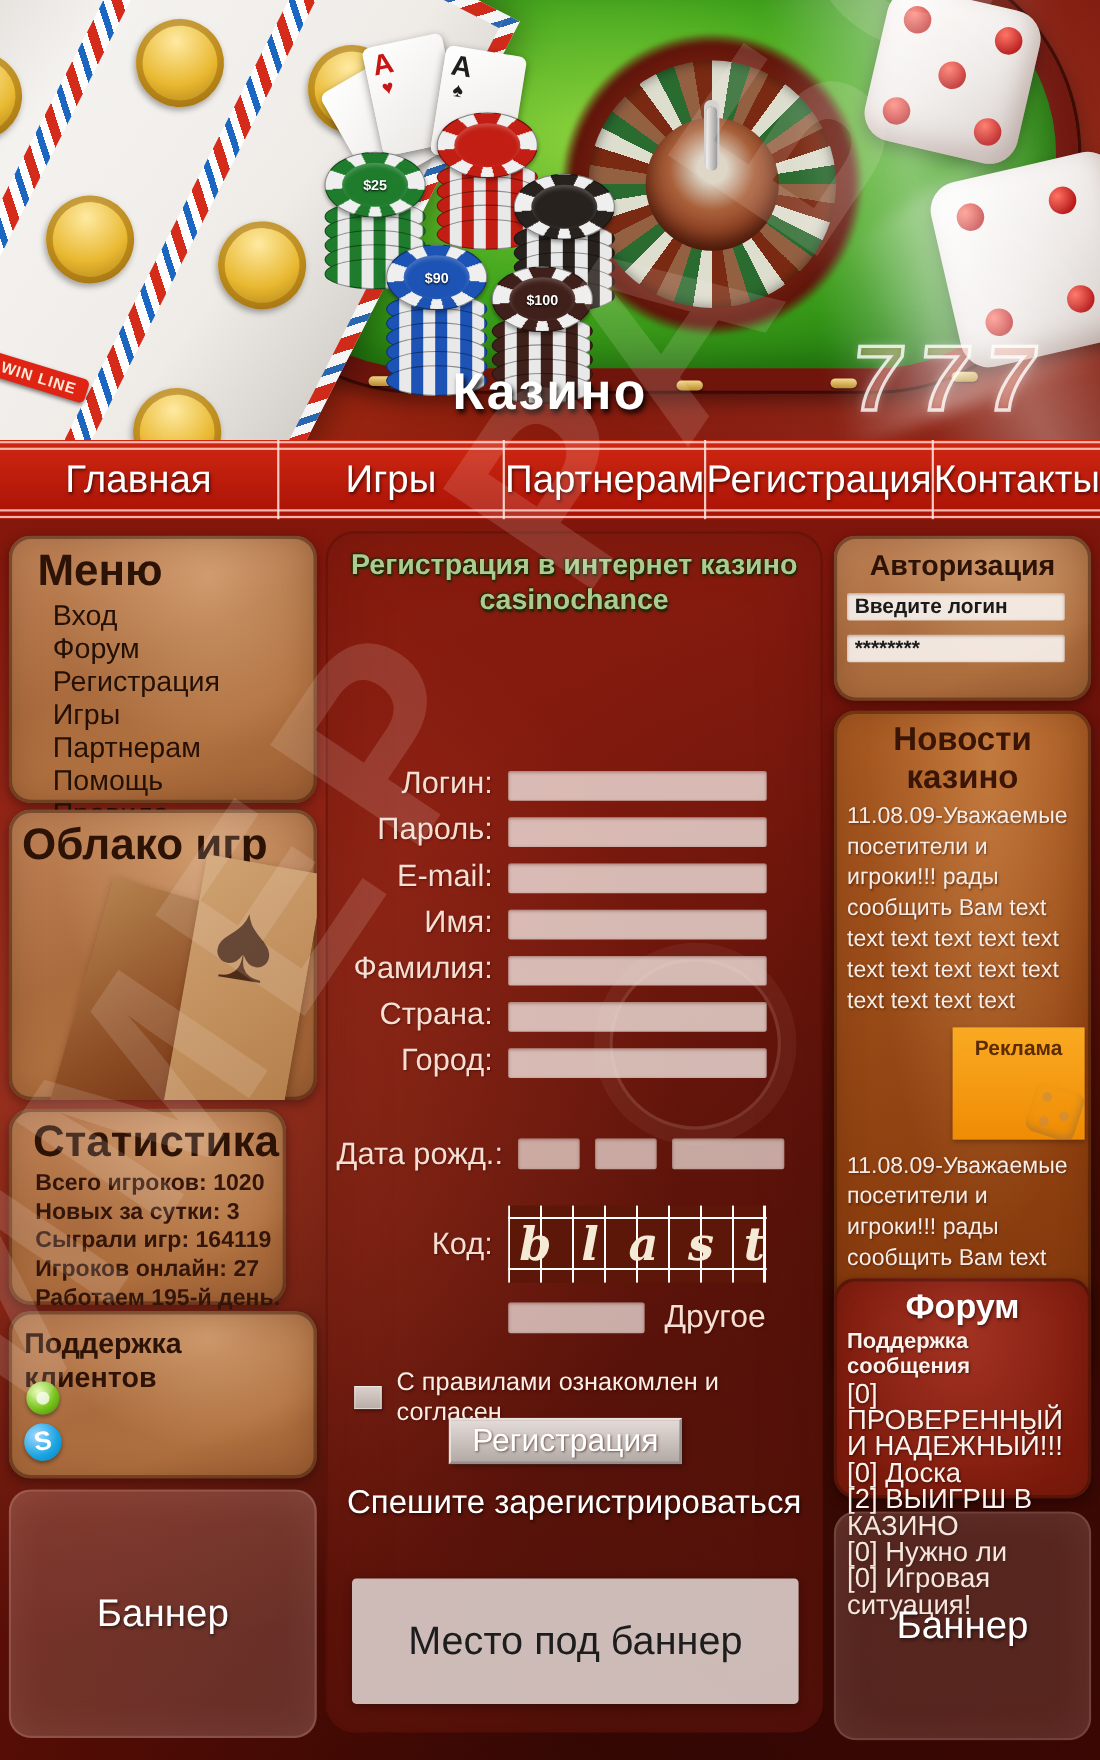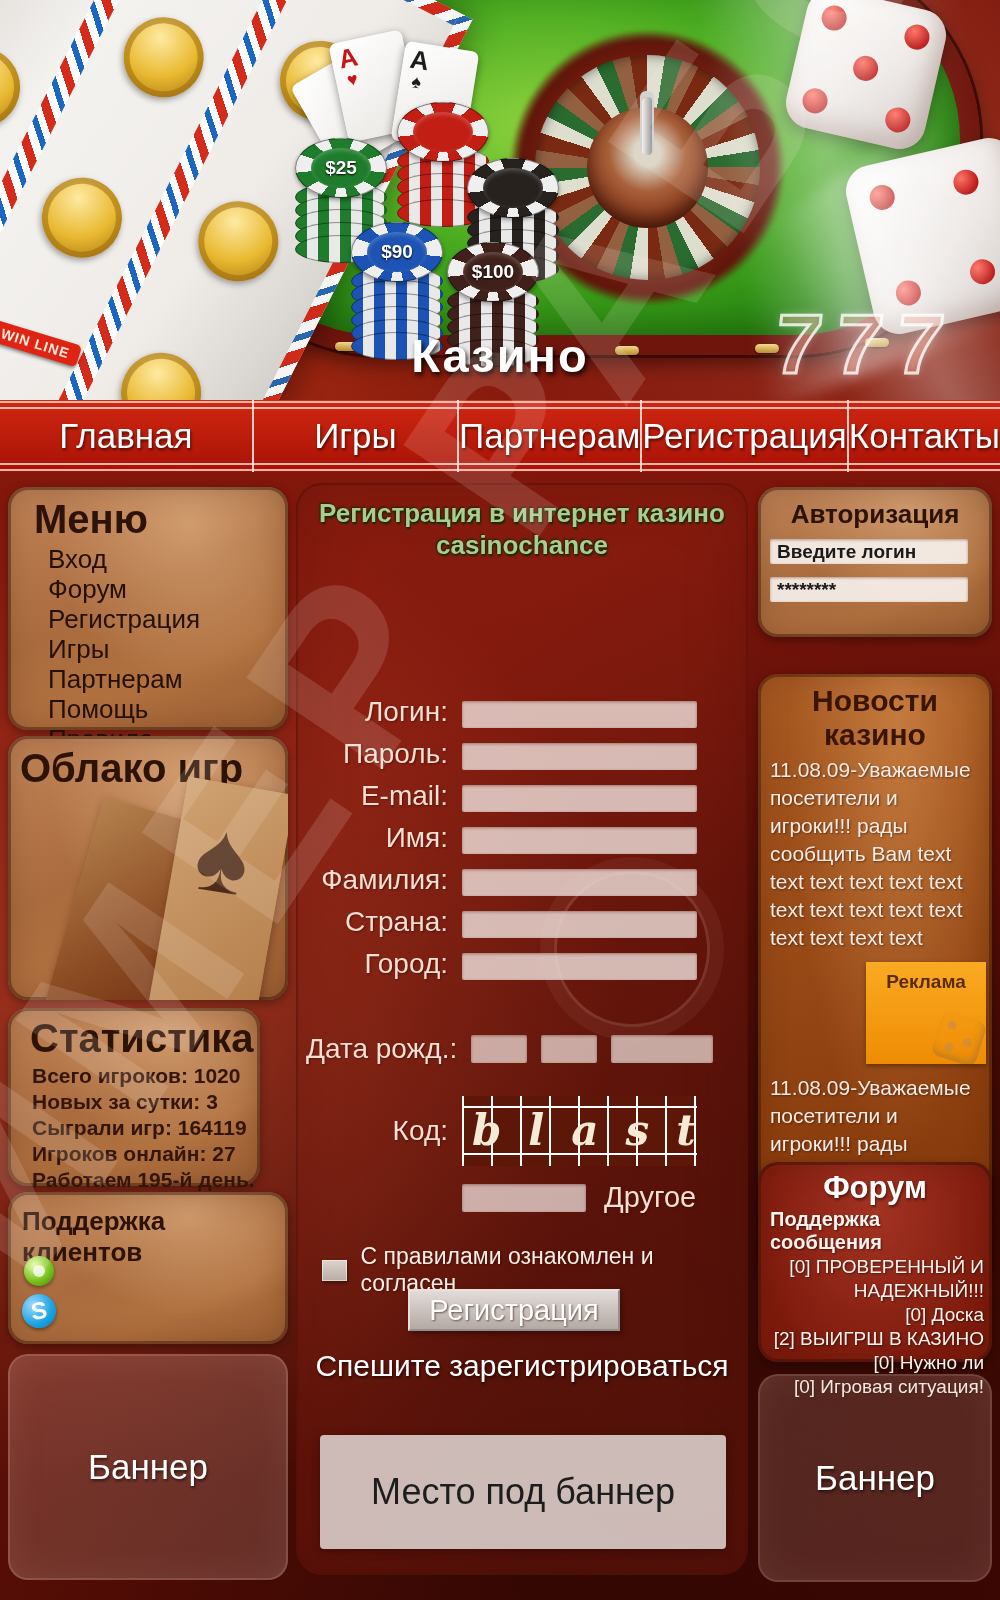--- a/index.html
+++ b/index.html
@@ -44,21 +44,21 @@
     background:linear-gradient(90deg,#f2f2f2,#8d8d8d);box-shadow:0 -4px 0 2px #cfcfcf;}
   
   .chips{position:absolute;left:295px;top:80px;width:250px;height:250px;}
   .stack{position:absolute;width:92px;}
   .stack .face{position:relative;display:block;height:58px;border-radius:50%;z-index:2;
     background:repeating-conic-gradient(var(--c) 0 24deg,#efefef 24deg 48deg);
     border:1px solid rgba(0,0,0,.45);box-shadow:0 2px 4px rgba(0,0,0,.4);}
   .stack .face::after{content:"";position:absolute;inset:9px 15px;border-radius:50%;background:var(--c);
     box-shadow:inset 0 2px 5px rgba(255,255,255,.25);}
   .stack .face b{position:absolute;inset:0;display:flex;align-items:center;justify-content:center;
-    z-index:3;color:#fff;font-size:19px;text-shadow:0 1px 2px #000;}
+    z-index:3;color:#fff;font-size:13px;text-shadow:0 1px 2px #000;}
   .stack u{display:block;height:26px;margin-top:-15px;border-radius:50%;text-decoration:none;
     background:repeating-linear-gradient(90deg,var(--c) 0 11px,#e9e9e9 11px 22px);
     border:1px solid rgba(0,0,0,.4);}
   .s1{--c:#1e7c2c;left:0;top:58px;}
   .s2{--c:#c21e14;left:102px;top:22px;}
   .s3{--c:#28221f;left:172px;top:78px;}
   .s4{--c:#1c53b4;left:56px;top:142px;}
   .s5{--c:#40201a;left:152px;top:162px;}
   
   .cards{position:absolute;left:338px;top:28px;}
@@ -200,41 +200,41 @@
     font-size:36px;color:#1d1d1d;box-shadow:0 2px 8px rgba(0,0,0,.3);}
   
   .auth-panel{left:758px;top:487px;width:234px;height:150px;}
   .auth-panel h3{margin:12px 0 0;text-align:center;font-size:26px;font-weight:bold;color:#2d1206;}
   .auth-panel input{position:absolute;left:12px;width:198px;height:25px;border:none;border-radius:2px;
     background:rgba(248,243,238,.9);font-size:19px;font-weight:bold;color:#1a1a1a;padding:0 7px;
     box-shadow:inset 0 1px 3px rgba(90,30,15,.4);box-sizing:border-box;font-family:"Liberation Sans",sans-serif;}
   .ai1{top:52px;}.ai2{top:90px;}
   .news-panel{left:758px;top:646px;width:234px;height:606px;background:
     radial-gradient(ellipse at 60% 8%, rgba(255,190,120,.35), transparent 55%),
-    linear-gradient(170deg,#a85a22,#8d3f0f 70%,#7e350c); margin-top: 28px;}
+    linear-gradient(170deg,#a85a22,#8d3f0f 70%,#7e350c);}
   .news-panel h3{margin:10px 0 4px;text-align:center;font-size:30px;font-weight:bold;color:#3a1505;}
   .news-text{margin:0 12px;font-size:21px;line-height:28px;color:#f6ece5;
     text-shadow:1px 1px 2px rgba(60,20,5,.6);}
   .ad-box{position:relative;margin:10px 6px 10px auto;width:120px;height:102px;cursor:pointer;
     background:linear-gradient(#f9aa22,#ef8c04);box-shadow:0 2px 5px rgba(0,0,0,.35);overflow:hidden;}
   .ad-box .ad-label{display:block;margin-top:9px;text-align:center;font-size:19px;font-weight:bold;color:#5c2c00;}
   .ad-dice{position:absolute;right:4px;bottom:2px;width:46px;height:46px;border-radius:9px;
     transform:rotate(18deg);background:linear-gradient(145deg,#fffdf8,#e4d8c8);
     box-shadow:inset -3px -4px 7px rgba(150,110,60,.5);
     background-image:radial-gradient(circle at 12px 12px, rgba(200,140,70,.6) 4px, transparent 5px),
       radial-gradient(circle at 32px 24px, rgba(200,140,70,.6) 4px, transparent 5px),
       radial-gradient(circle at 16px 34px, rgba(200,140,70,.6) 4px, transparent 5px);}
   .forum-panel{left:758px;top:1162px;width:234px;height:200px;background:
     radial-gradient(ellipse at 50% 25%, #a33323, #7d1a0c 78%);}
   .forum-panel h3{margin:8px 0 2px;text-align:center;font-size:31px;color:#fff;font-weight:bold;
     text-shadow:1px 2px 3px rgba(0,0,0,.5);}
   .forum-sub{margin:0 0 1px 12px;font-size:20px;font-weight:bold;color:#fdf3ec;
     text-shadow:1px 1px 2px rgba(0,0,0,.5);}
-  .forum-topic{margin-left:12px;margin-right:8px;font-size:19px;line-height:24px;color:#fdf3ec;cursor:pointer;
-    text-shadow:1px 1px 2px rgba(0,0,0,.5);text-align:right;}
+  .forum-topic{margin-left:12px;margin-right:8px;font-size:25px;line-height:24px;color:#fdf3ec;cursor:pointer;
+    text-shadow:1px 1px 2px rgba(0,0,0,.5);}
   .banner-right{left:758px;top:1374px;width:234px;height:208px;background:rgba(225,175,162,.18);
     box-shadow:inset 0 0 0 2px rgba(255,230,220,.12), inset 0 0 40px rgba(255,220,200,.08);}
 </style>
 </head>
 <body>
 
 <div class="page">
 
   <header>
     <div class="felt">

